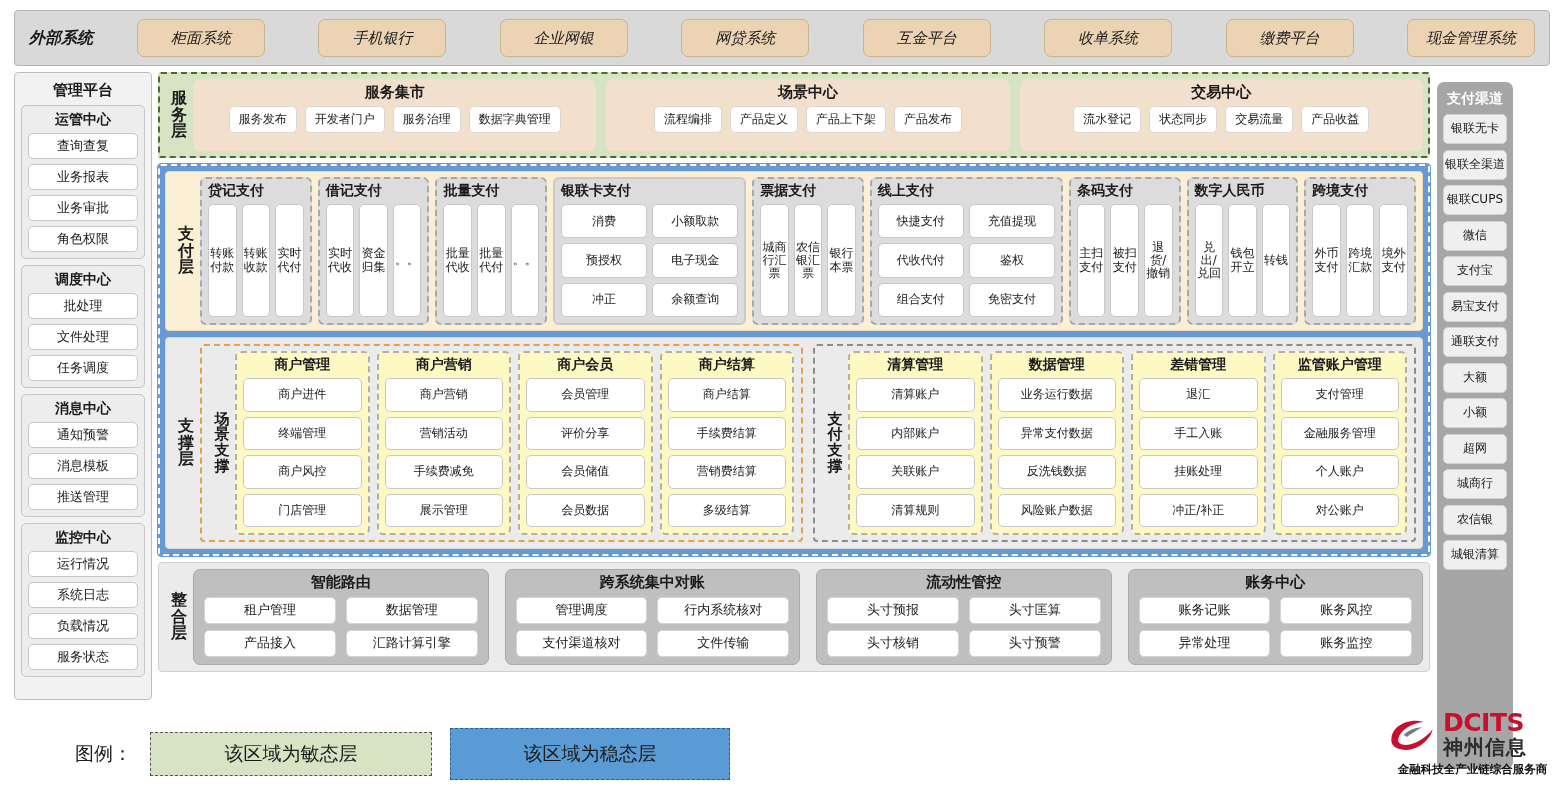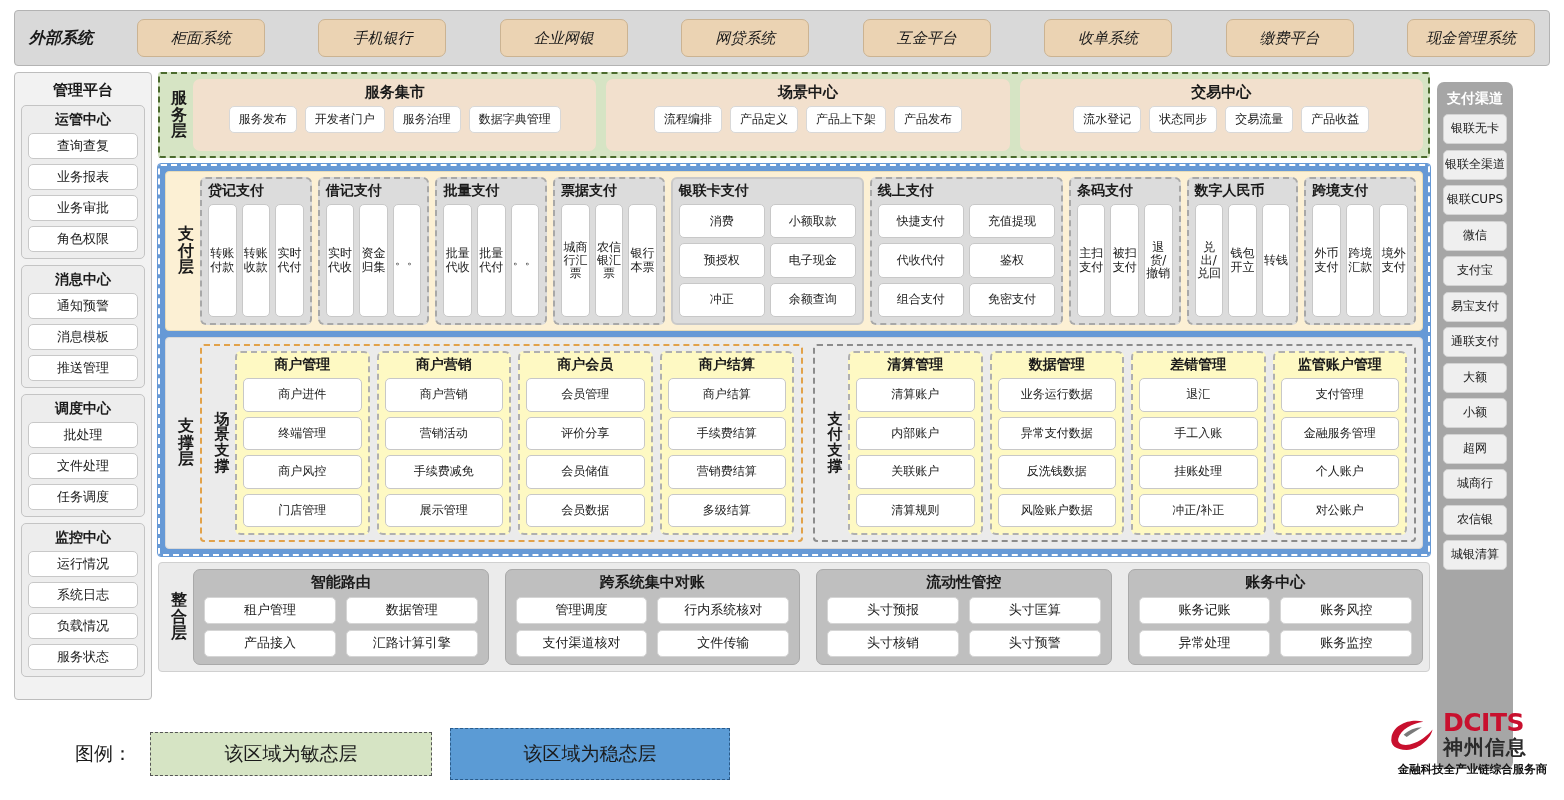--- a/index.html
+++ b/index.html
@@ -195,30 +195,30 @@
     <div class="leftbar-title">管理平台</div>
     <div id="admin-groups">
         <div class="lgroup">
           <div class="lgroup-title">运管中心</div>
           <div class="chip">查询查复</div>
           <div class="chip">业务报表</div>
           <div class="chip">业务审批</div>
           <div class="chip">角色权限</div>
         </div>
         <div class="lgroup">
+          <div class="lgroup-title">调度中心</div>
+          <div class="chip">批处理</div>
+          <div class="chip">文件处理</div>
+          <div class="chip">任务调度</div>
+        </div>
+        <div class="lgroup">
           <div class="lgroup-title">消息中心</div>
           <div class="chip">通知预警</div>
           <div class="chip">消息模板</div>
           <div class="chip">推送管理</div>
-        </div>
-        <div class="lgroup">
-          <div class="lgroup-title">调度中心</div>
-          <div class="chip">批处理</div>
-          <div class="chip">文件处理</div>
-          <div class="chip">任务调度</div>
         </div>
         <div class="lgroup">
           <div class="lgroup-title">监控中心</div>
           <div class="chip">运行情况</div>
           <div class="chip">系统日志</div>
           <div class="chip">负载情况</div>
           <div class="chip">服务状态</div>
         </div>
       </div>
   </div>
@@ -299,37 +299,37 @@
               </div>
             </div>
             <div class="pgroup" style="flex: 1 1 0px;">
               <div class="pgroup-title">批量支付</div>
               <div class="pgroup-items cols1">
                 <div class="chip">批量代收</div>
                 <div class="chip">批量代付</div>
                 <div class="chip">。。</div>
               </div>
             </div>
-            <div class="pgroup" style="flex: 1 1 0px;">
-              <div class="pgroup-title">票据支付</div>
-              <div class="pgroup-items cols1">
-                <div class="chip">城商行汇票</div>
-                <div class="chip">农信银汇票</div>
-                <div class="chip">银行本票</div>
-              </div>
-            </div>
             <div class="pgroup solid" style="flex: 1.85 1 0px;">
               <div class="pgroup-title">银联卡支付</div>
               <div class="pgroup-items cols2">
                 <div class="chip">消费</div>
                 <div class="chip">小额取款</div>
                 <div class="chip">预授权</div>
                 <div class="chip">电子现金</div>
                 <div class="chip">冲正</div>
                 <div class="chip">余额查询</div>
+              </div>
+            </div>
+            <div class="pgroup" style="flex: 1 1 0px;">
+              <div class="pgroup-title">票据支付</div>
+              <div class="pgroup-items cols1">
+                <div class="chip">城商行汇票</div>
+                <div class="chip">农信银汇票</div>
+                <div class="chip">银行本票</div>
               </div>
             </div>
             <div class="pgroup" style="flex: 1.85 1 0px;">
               <div class="pgroup-title">线上支付</div>
               <div class="pgroup-items cols2">
                 <div class="chip">快捷支付</div>
                 <div class="chip">充值提现</div>
                 <div class="chip">代收代付</div>
                 <div class="chip">鉴权</div>
                 <div class="chip">组合支付</div>

